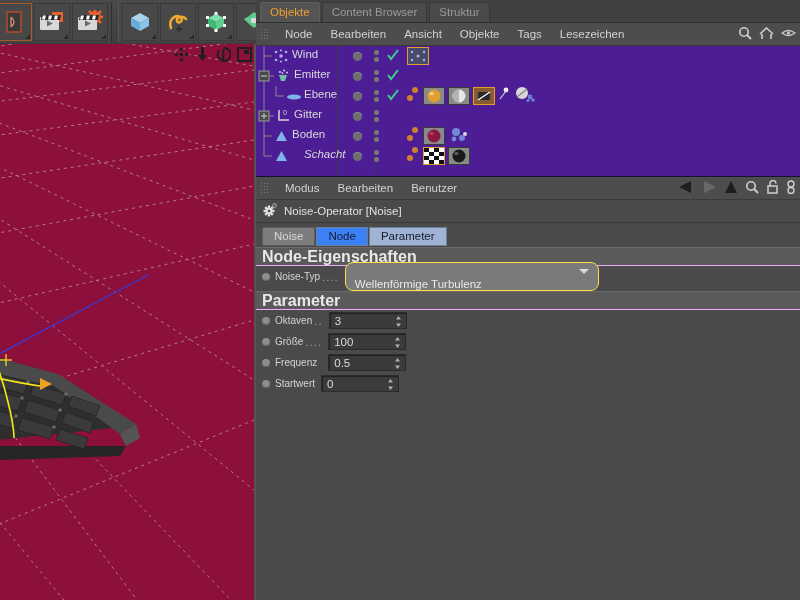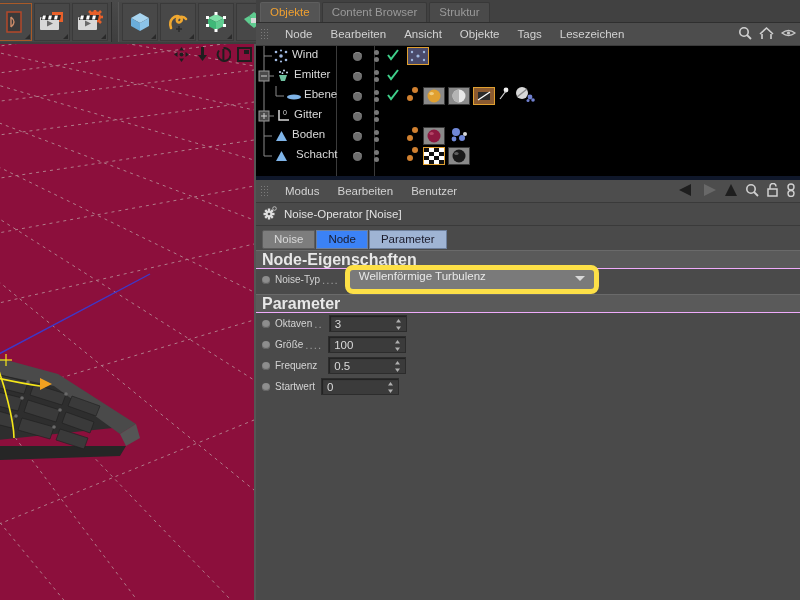--- a/index.html
+++ b/index.html
@@ -44,21 +44,21 @@
   
   .menubar{display:flex;align-items:center;height:22px;background:#4d4d4d;
            border-bottom:1px solid #3a3a3a;padding-left:4px;position:relative;}
   .grip{width:10px;height:12px;margin-right:6px;
         background-image:radial-gradient(#8a8a8a 0.6px,transparent 0.7px);
         background-size:3px 3px;opacity:.75;}
   .mitem{padding:0 9px;font-size:11.5px;color:#d2d2d2;line-height:22px;}
   .mright{position:absolute;right:4px;top:0;height:22px;display:flex;align-items:center;gap:7px;}
 
   
-  #objmgr{position:relative;height:130px;background:#000000;border-bottom:4px solid #0f172a;}
+  #objmgr{position:relative;height:130px;background:#4c1d95;border-bottom:1px solid #0f172a;}
   .orow{position:relative;height:20px;display:flex;align-items:center;}
   .orow .namecell{width:90px;position:relative;height:20px;}
   .tree{position:absolute;left:0;top:0;width:90px;height:20px;}
   .oname{position:absolute;top:2px;font-size:11.5px;color:#d8d8d8;white-space:nowrap;}
   .colsep{position:absolute;top:0;width:1px;height:100%;background:#3b3b3b;}
   .dot{width:9px;height:9px;border-radius:50%;background:#6e6e6e;
        box-shadow:inset 0 1px 0 #8a8a8a;}
   .smalldot{width:5px;height:5px;border-radius:50%;background:#787878;}
   .tagbox{width:22px;height:18px;border:1px solid #3a3a3a;box-sizing:border-box;
           background:#6f6f6f;}
@@ -79,21 +79,21 @@
           color:#e8e8e8;background:#5a5a5a;border-top:1px solid #6a6a6a;
           border-bottom:1px solid #f0abfc;}
 
   .prow{display:flex;align-items:center;height:21px;padding-left:6px;}
   .bullet{width:8px;height:8px;border-radius:50%;background:#8e8e8e;
           box-shadow:inset 0 -1px 1px #5e5e5e;flex:none;margin-right:5px;}
   .plabel{font-size:10px;color:#d4d4d4;white-space:nowrap;flex:none;}
   .dots{font-size:11.5px;color:#9a9a9a;letter-spacing:1px;margin-left:2px;}
 
   .combo{position:relative;width:254px;height:29px;background:#7a7a7a;border-radius:8px;
-         border:5px solid #fde047;box-sizing:border-box;display:flex;align-items:flex-start;
+         border:1px solid #fde047;box-sizing:border-box;display:flex;align-items:flex-end;
          padding-left:9px;}
   .combo .cval{font-size:11.5px;color:#e8e8e8;}
   .combo .carrow{position:absolute;right:9px;top:6px;width:0;height:0;
                  border-left:5px solid transparent;border-right:5px solid transparent;
                  border-top:5px solid #d8d8d8;}
 
   .chk{width:12px;height:12px;border-radius:3px;background:#6e6e6e;border:1px solid #595959;
        box-sizing:border-box;}
 
   .numfield{position:relative;width:78px;height:17px;background:#3b3b3b;
@@ -614,21 +614,21 @@
         <div class="namecell">
           <svg class="tree" viewBox="0 0 90 20">
               <line x1="8" y1="0" x2="8" y2="10" stroke="#8a8a8a" stroke-width="1"></line>
               <line x1="8" y1="10" x2="16" y2="10" stroke="#8a8a8a" stroke-width="1"></line>
             </svg>
           <span style="position:absolute;left:18px;top:3px;">
             <svg width="15" height="14" viewBox="0 0 15 14">
                 <polygon points="7.5,2 13,12 2,12" fill="#7fb4e8"></polygon>
               </svg>
           </span>
-          <span class="oname" style="left:40px;">Schacht</span>
+          <span class="oname" style="left:48px;font-style:italic;">Schacht</span>
         </div>
         <div style="width:22px;display:flex;justify-content:center;">
             <div class="dot"></div>
           </div>
         <div style="width:16px;display:flex;flex-direction:column;align-items:center;gap:2px;">
             <div class="smalldot"></div>
             <div class="smalldot"></div>
           </div>
         <div style="width:18px;"></div>
         <div style="display:flex;align-items:center;gap:3px;margin-left:4px;">

